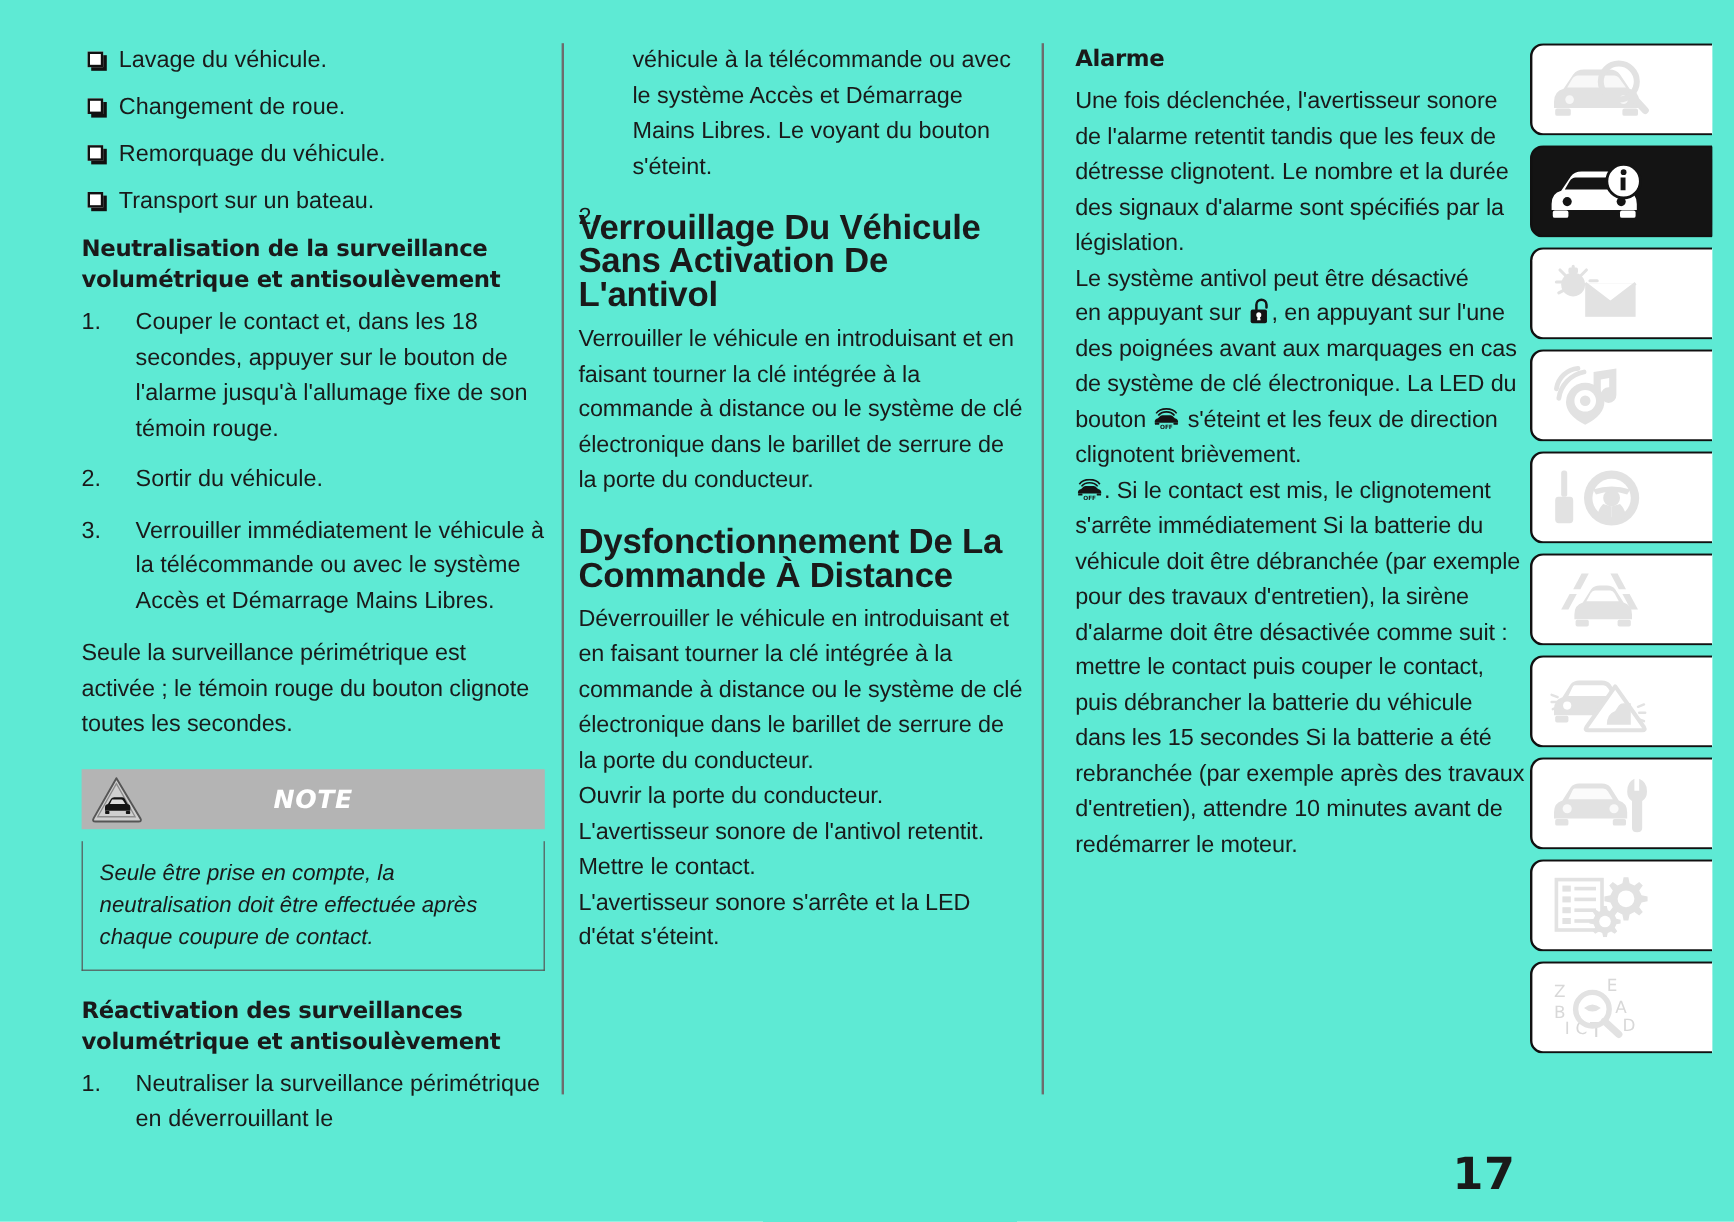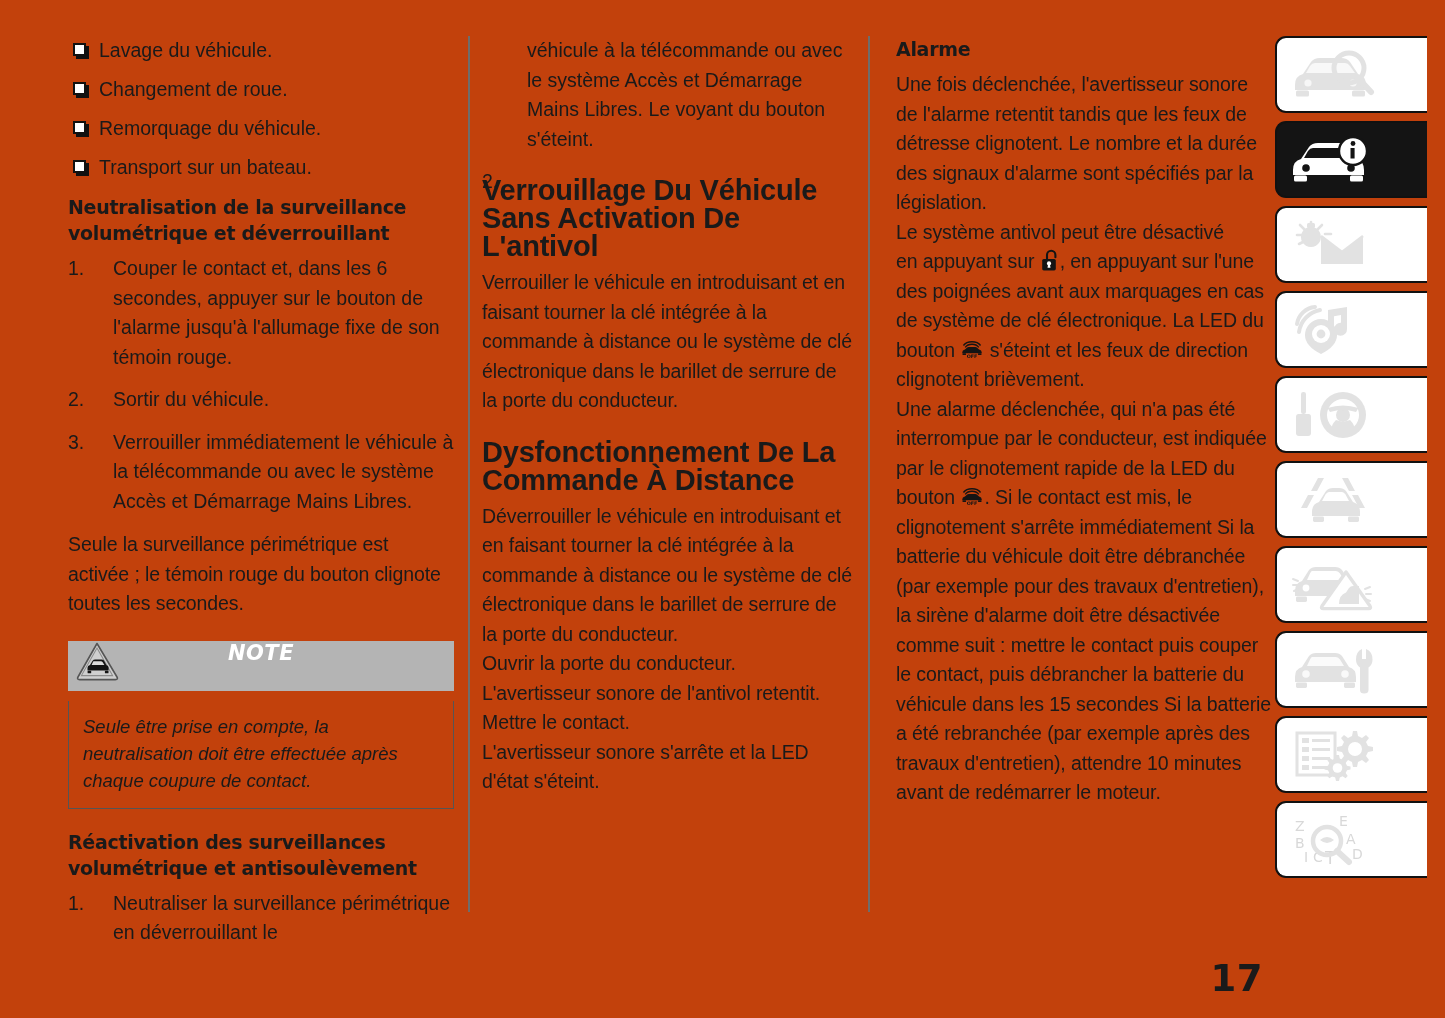--- a/index.html
+++ b/index.html
@@ -13,21 +13,21 @@
     font-family: "Liberation Sans", sans-serif;
     color: #1a1a1a;
     position: relative;
     overflow: hidden;
   }
 
   
   .page {
     position: absolute;
     inset: 0;
-    background: #c2410c;
+    background: #5eead4;
   }
 
   
   .columns {
     position: absolute;
     left: 68px;
     top: 36px;
     width: 1205px;
     height: 880px;
     display: flex;
@@ -123,21 +123,21 @@
     font-size: 19.5px;
     line-height: 29.5px;
   }
 
   
   .note-wrap { margin: 22px 0 20px 0; }
   .note-header {
     background: #b4b4b4;
     height: 50px;
     display: flex;
-    align-items: flex-start;
+    align-items: center;
     position: relative;
   }
   .note-tri {
     margin-left: 8px;
     width: 44px;
     height: 40px;
     flex: 0 0 auto;
   }
   .note-title {
     position: absolute;
@@ -229,26 +229,26 @@
         <li>
           <span class="sq-bullet"></span>
           <span>Remorquage du véhicule.</span>
         </li>
         <li>
           <span class="sq-bullet"></span>
           <span>Transport sur un bateau.</span>
         </li>
       </ul>
 
-      <h2 class="section-head">Neutralisation de la surveillance volumétrique et déverrouillant</h2>
+      <h2 class="section-head">Neutralisation de la surveillance volumétrique et antisoulèvement</h2>
 
       <ol class="num-list">
         <li>
           <span class="num">1.</span>
-          <span>Couper le contact et, dans les 6 secondes, appuyer sur le bouton de l'alarme jusqu'à l'allumage fixe de son témoin rouge.</span>
+          <span>Couper le contact et, dans les 18 secondes, appuyer sur le bouton de l'alarme jusqu'à l'allumage fixe de son témoin rouge.</span>
         </li>
         <li>
           <span class="num">2.</span>
           <span>Sortir du véhicule.</span>
         </li>
         <li>
           <span class="num">3.</span>
           <span>Verrouiller immédiatement le véhicule à la télécommande ou avec le système Accès et Démarrage Mains Libres.</span>
         </li>
       </ol>
@@ -325,21 +325,21 @@
             <path d="M3.5 5.0 Q6.5 0.8 13 0.8 Q19.5 0.8 22.5 5.0" fill="none" stroke="#141414" stroke-width="1.5"></path>
             <path d="M5.5 7.0 Q8.0 3.6 13 3.6 Q18 3.6 20.5 7.0" fill="none" stroke="#141414" stroke-width="1.5"></path>
             <path d="M2.2 12.6 Q2.2 10.0 5.2 9.4 L7.6 7.2 Q8.3 6.6 9.4 6.6 L16.6 6.6 Q17.7 6.6 18.4 7.2 L20.8 9.4 Q23.8 10.0 23.8 12.6 L23.8 13.6 L2.2 13.6 Z" fill="#141414"></path>
             <rect x="2.4" y="13.7" width="4" height="1.8" rx="0.5" fill="#141414"></rect>
             <rect x="19.6" y="13.7" width="4" height="1.8" rx="0.5" fill="#141414"></rect>
             <text x="13" y="19.4" font-family="DejaVu Sans, sans-serif" font-size="5.4" font-weight="bold" fill="#141414" text-anchor="middle">OFF</text>
           </svg><span> s'éteint et les feux de direction clignotent brièvement.</span>
       </p>
 
       <p class="body-text tight">
-        <span>Une alarme déclenchée, qui n'a pas été interrompue par le conducteur, est indiquée par le clignotement rapide de la LED du bouton </span><svg class="inline-icon icon-alarmoff" viewBox="0 0 26 20">
+        <svg class="inline-icon icon-alarmoff" viewBox="0 0 26 20">
             <path d="M3.5 5.0 Q6.5 0.8 13 0.8 Q19.5 0.8 22.5 5.0" fill="none" stroke="#141414" stroke-width="1.5"></path>
             <path d="M5.5 7.0 Q8.0 3.6 13 3.6 Q18 3.6 20.5 7.0" fill="none" stroke="#141414" stroke-width="1.5"></path>
             <path d="M2.2 12.6 Q2.2 10.0 5.2 9.4 L7.6 7.2 Q8.3 6.6 9.4 6.6 L16.6 6.6 Q17.7 6.6 18.4 7.2 L20.8 9.4 Q23.8 10.0 23.8 12.6 L23.8 13.6 L2.2 13.6 Z" fill="#141414"></path>
             <rect x="2.4" y="13.7" width="4" height="1.8" rx="0.5" fill="#141414"></rect>
             <rect x="19.6" y="13.7" width="4" height="1.8" rx="0.5" fill="#141414"></rect>
             <text x="13" y="19.4" font-family="DejaVu Sans, sans-serif" font-size="5.4" font-weight="bold" fill="#141414" text-anchor="middle">OFF</text>
           </svg><span>. Si le contact est mis, le clignotement s'arrête immédiatement Si la batterie du véhicule doit être débranchée (par exemple pour des travaux d'entretien), la sirène d'alarme doit être désactivée comme suit : mettre le contact puis couper le contact, puis débrancher la batterie du véhicule dans les 15 secondes Si la batterie a été rebranchée (par exemple après des travaux d'entretien), attendre 10 minutes avant de redémarrer le moteur.</span>
       </p>
 
     </div>

